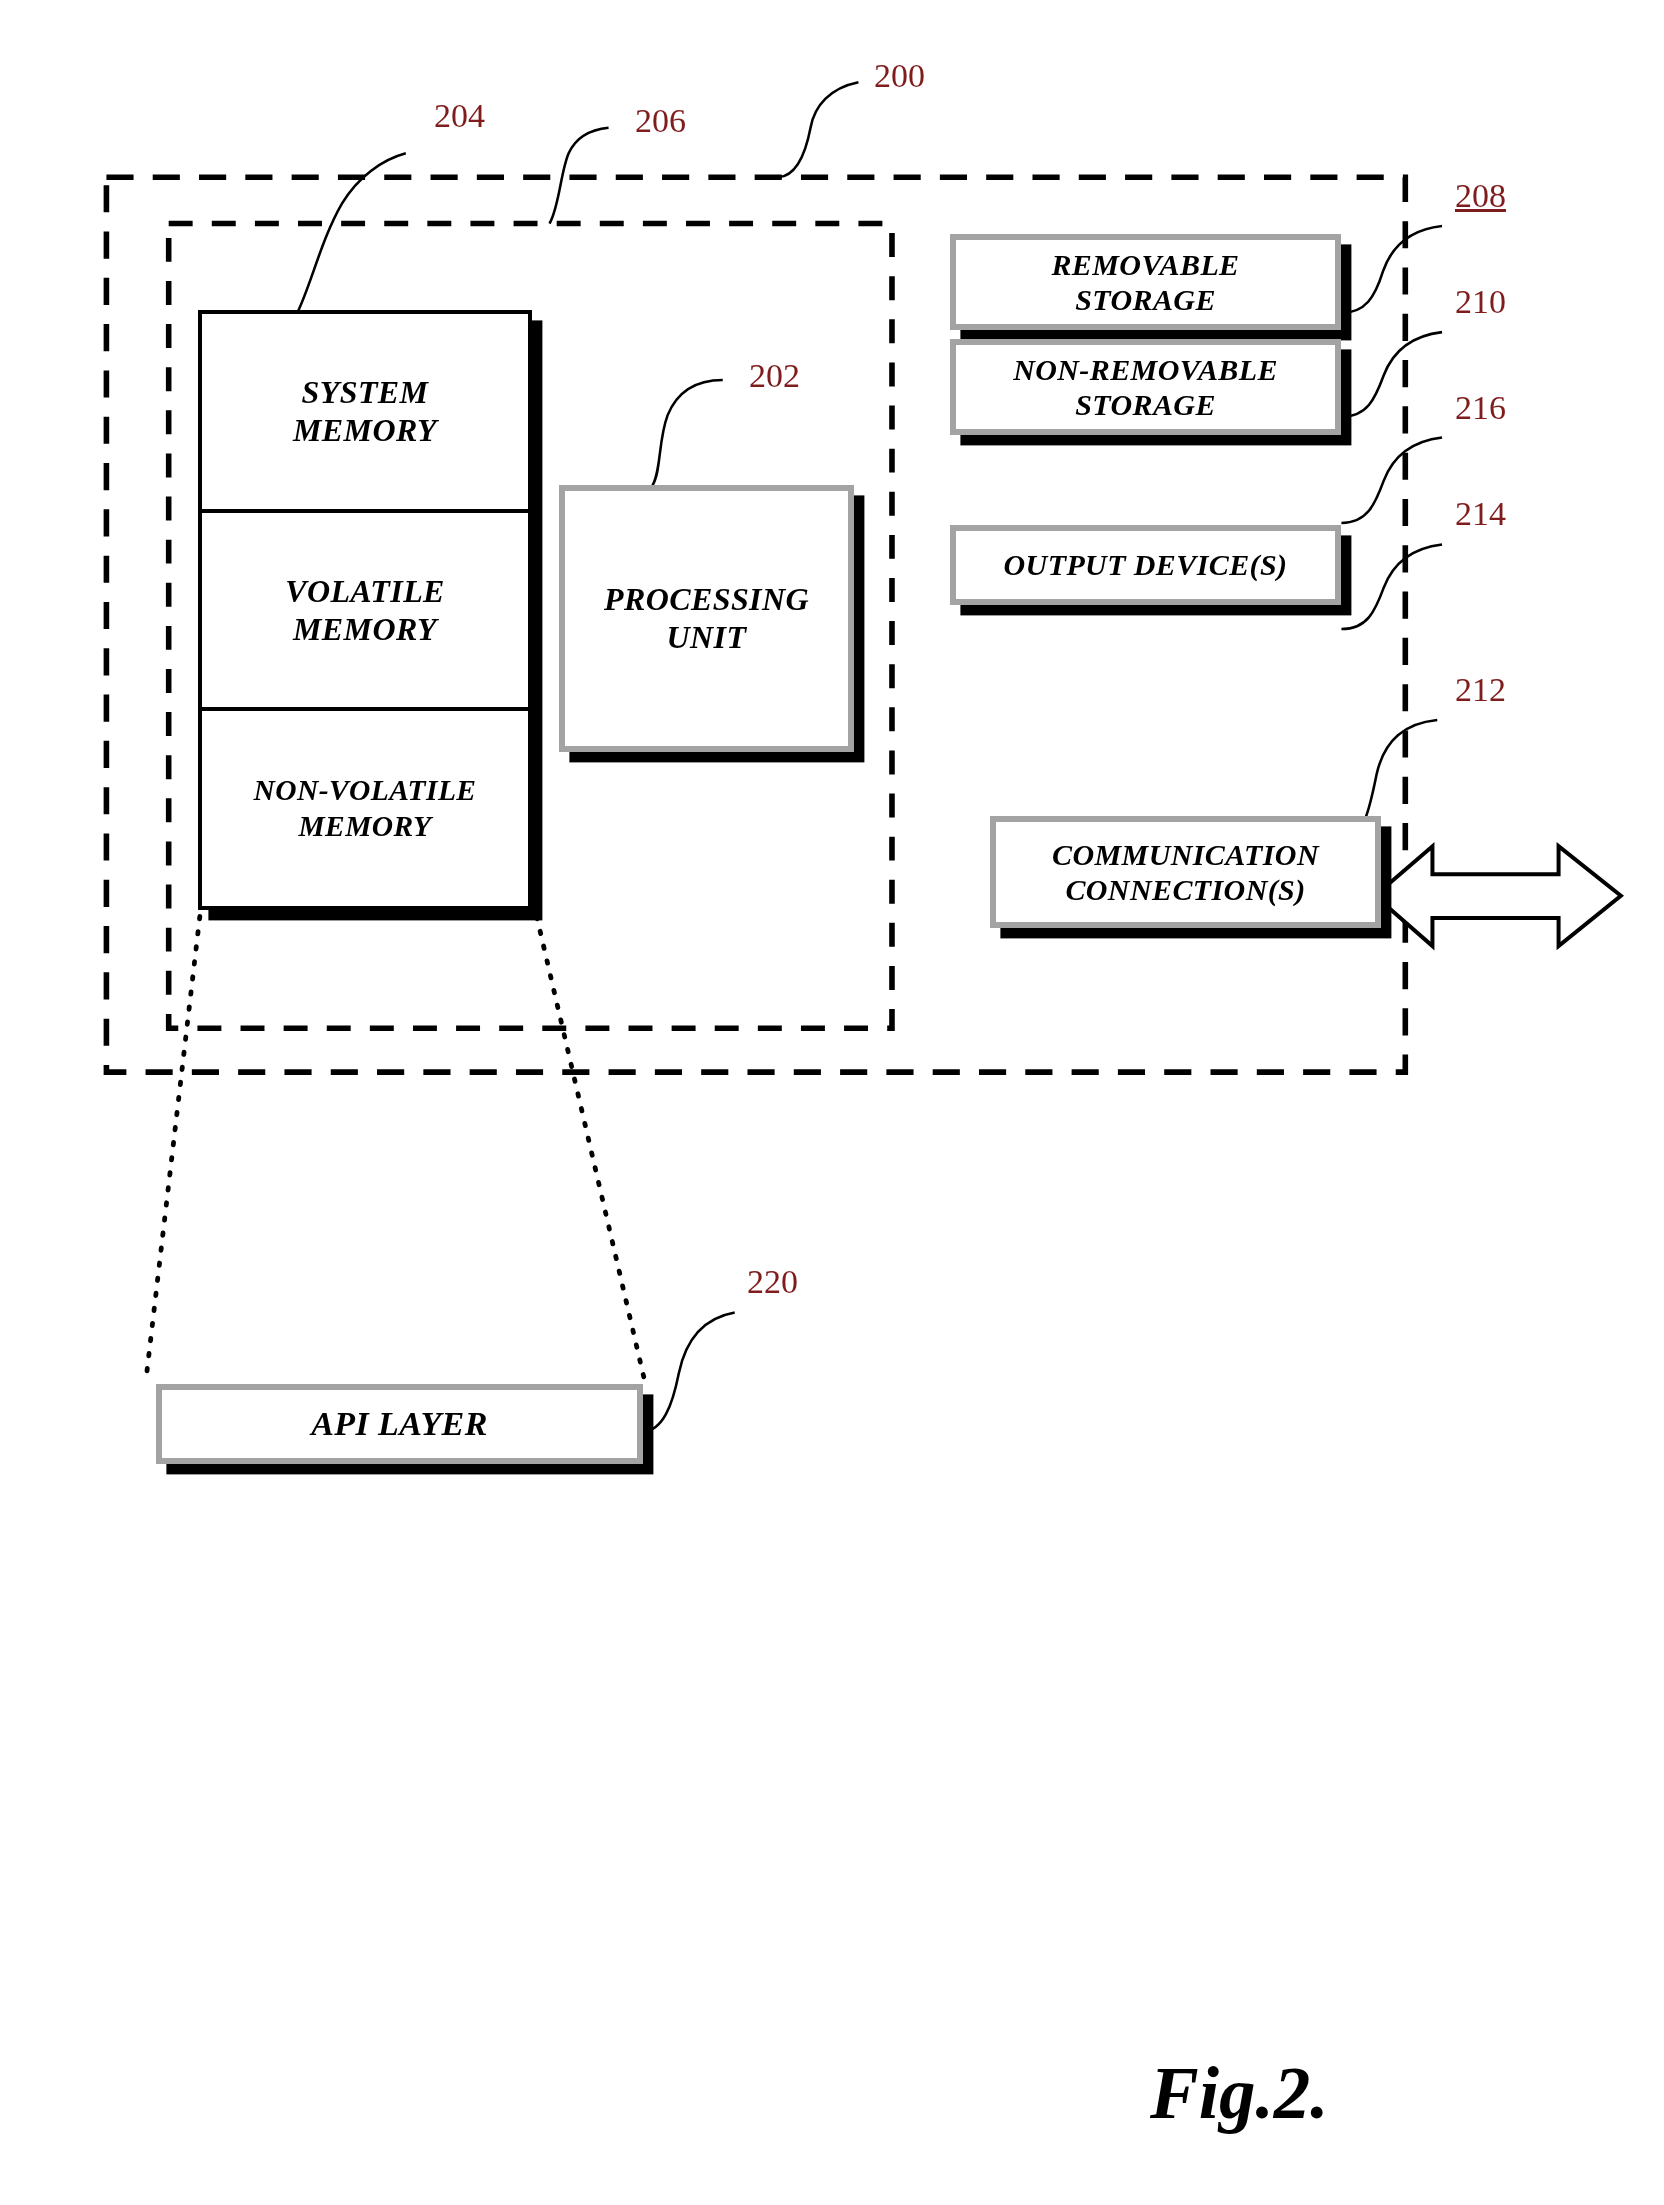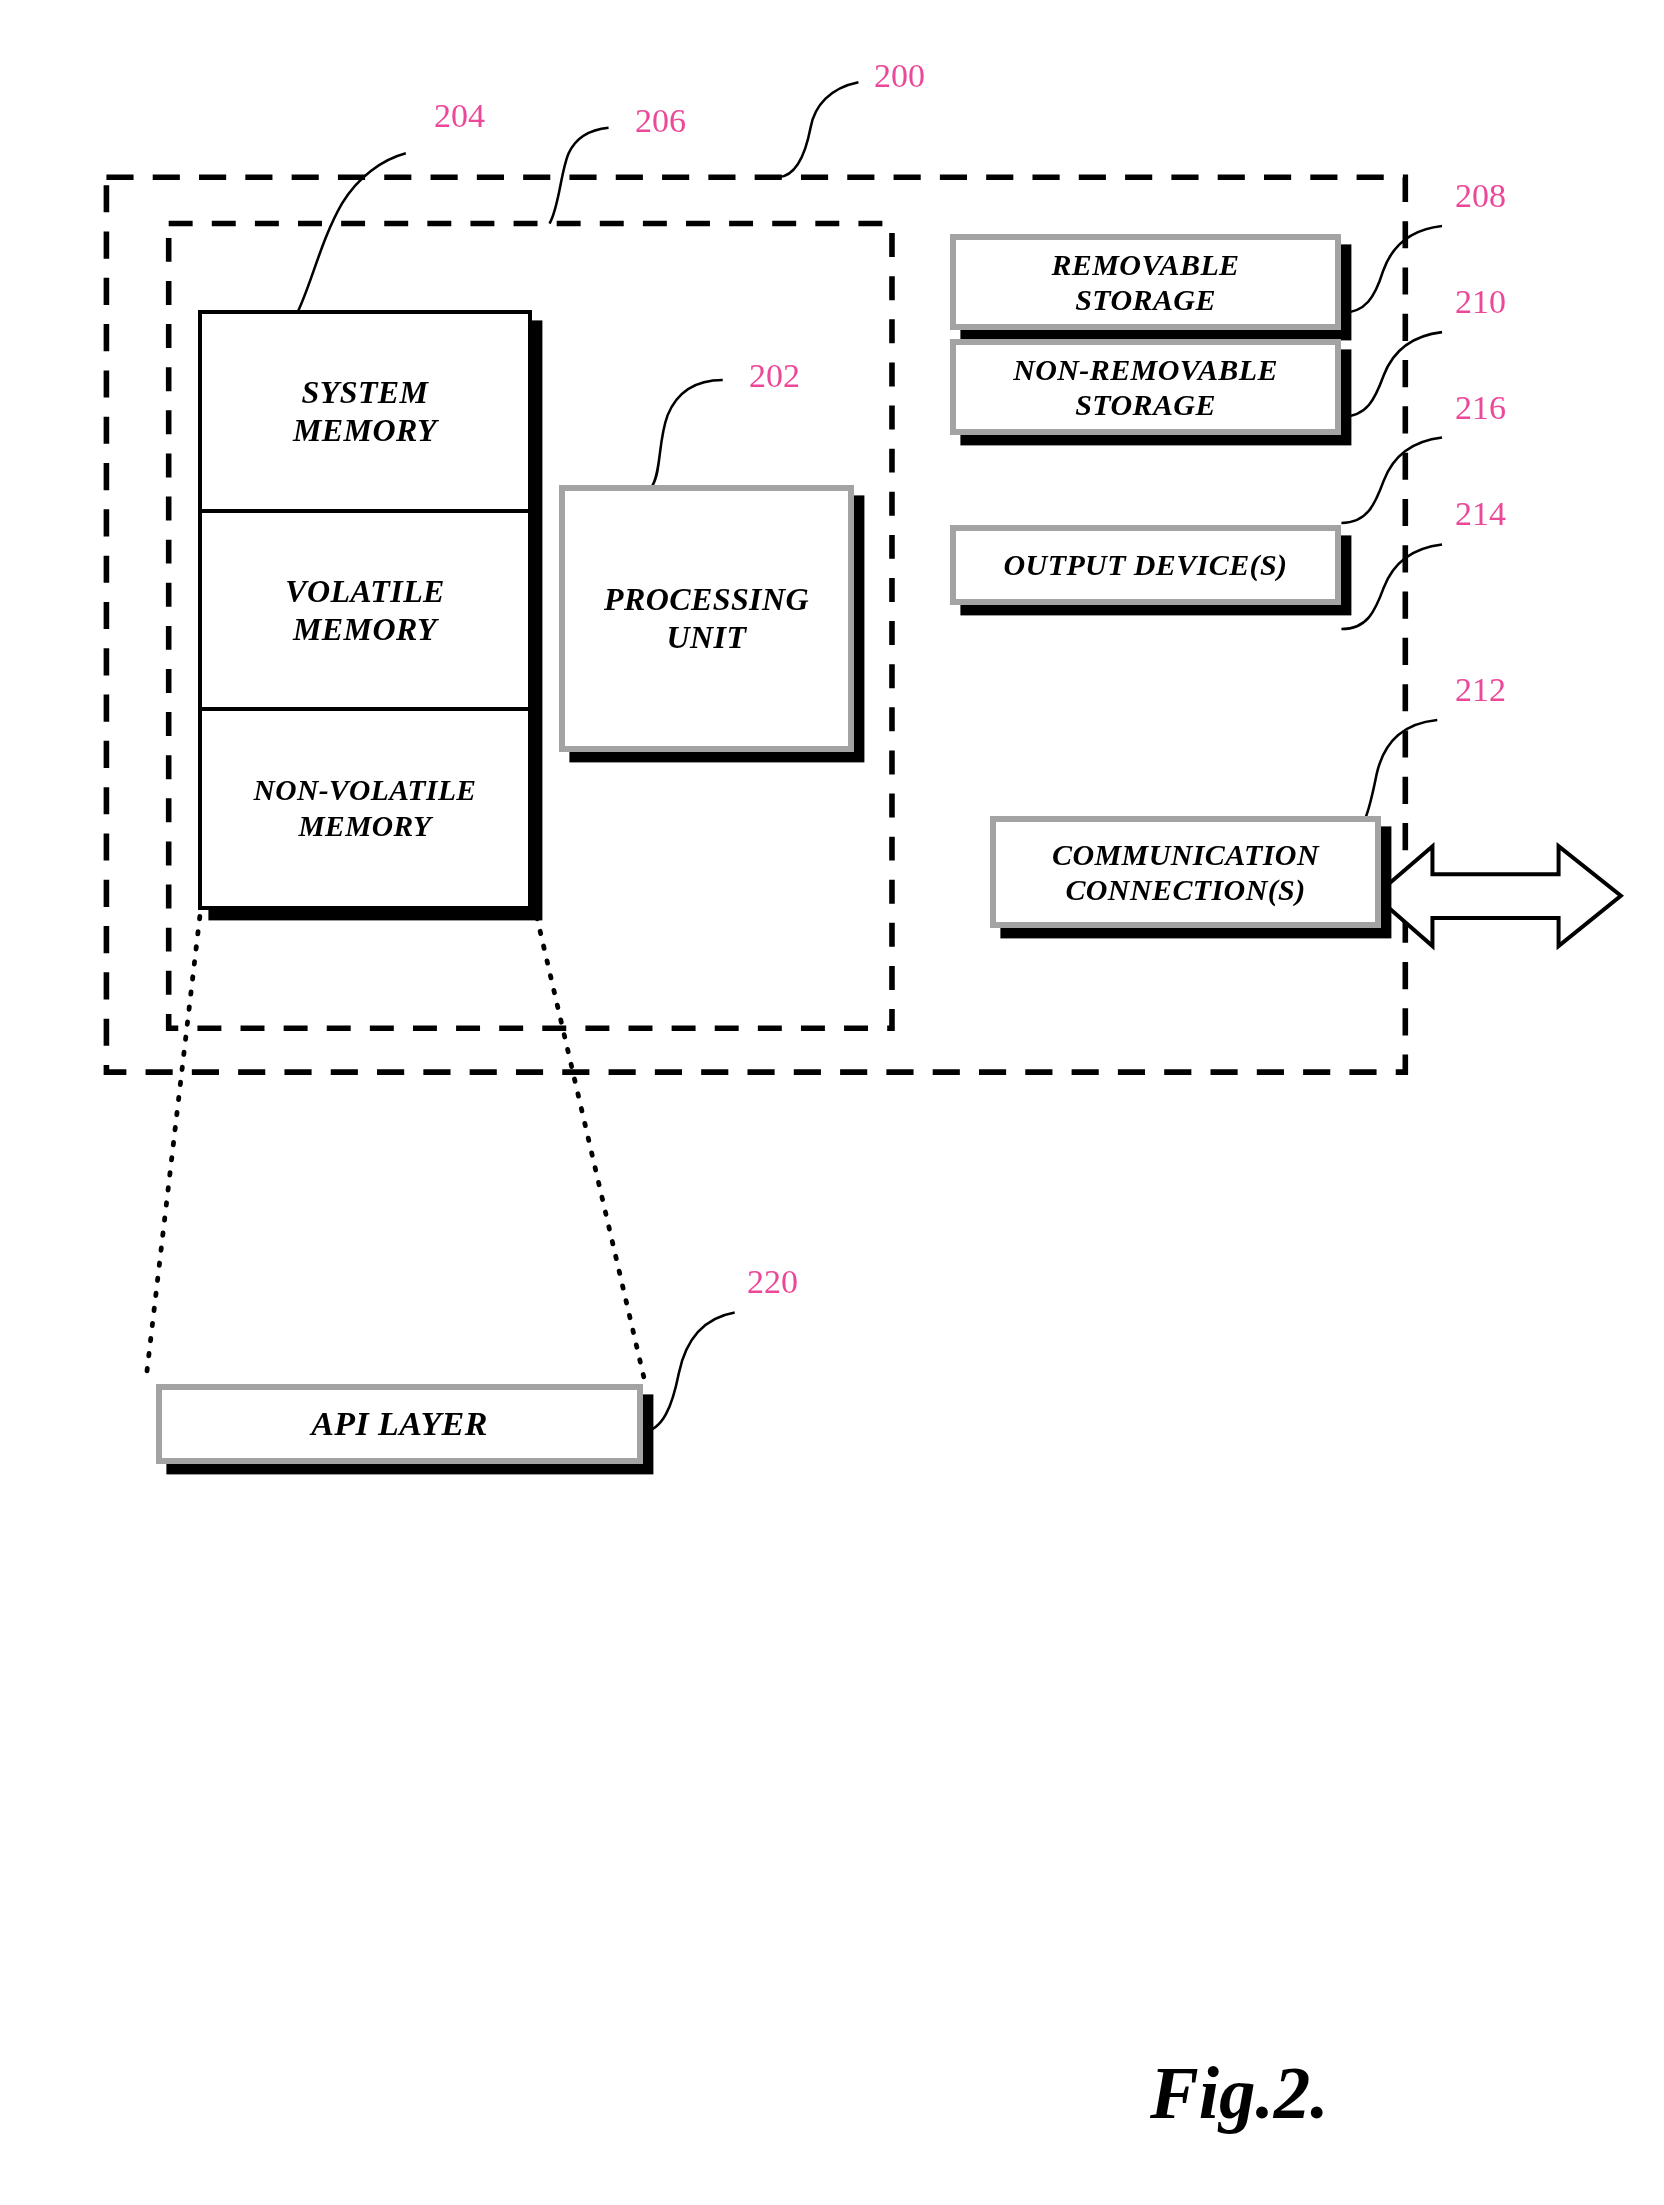--- a/index.html
+++ b/index.html
@@ -69,21 +69,21 @@
     box-sizing: border-box;
   }
   .memcell:last-child { border-bottom: none; }
 
   .reflabel {
     position: absolute;
     font-family: "Liberation Serif", "DejaVu Serif", serif;
     font-size: 34px;
     font-weight: normal;
     font-style: normal;
-    color: #ec4899;
+    color: #7f1d1d;
     white-space: nowrap;
   }
   .figcaption {
     position: absolute;
     font-family: "Liberation Serif", "DejaVu Serif", serif;
     font-size: 73px;
     font-weight: bold;
     font-style: italic;
     color: #000;
     white-space: nowrap;
@@ -169,21 +169,21 @@
   </div>
 
   <div class="reflabel" style="left:434px; top:97px;">204</div>
 
   <div class="reflabel" style="left:635px; top:102px;">206</div>
 
   <div class="reflabel" style="left:874px; top:57px;">200</div>
 
   <div class="reflabel" style="left:749px; top:357px;">202</div>
 
-  <div class="reflabel" style="left:1455px; top:177px;">208</div>
+  <div class="reflabel" style="left:1455px; top:177px;text-decoration:underline;">208</div>
 
   <div class="reflabel" style="left:1455px; top:283px;">210</div>
 
   <div class="reflabel" style="left:1455px; top:389px;">216</div>
 
   <div class="reflabel" style="left:1455px; top:495px;">214</div>
 
   <div class="reflabel" style="left:1455px; top:671px;">212</div>
 
   <div class="reflabel" style="left:747px; top:1263px;">220</div>

